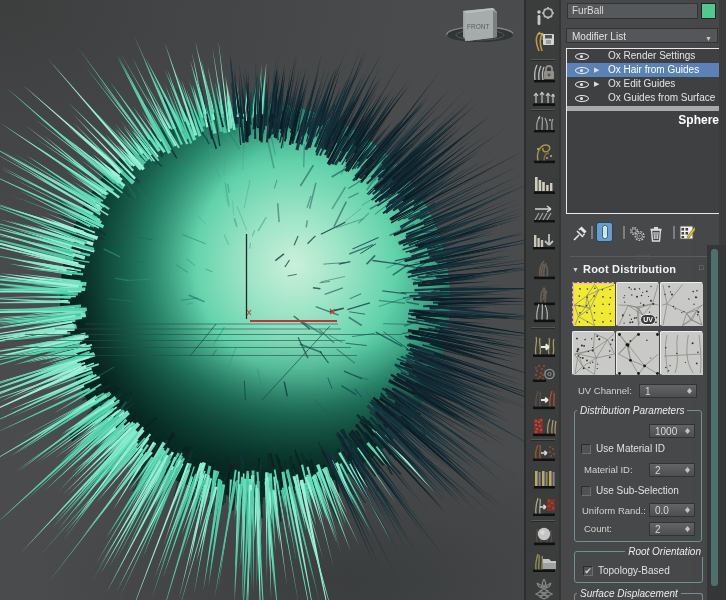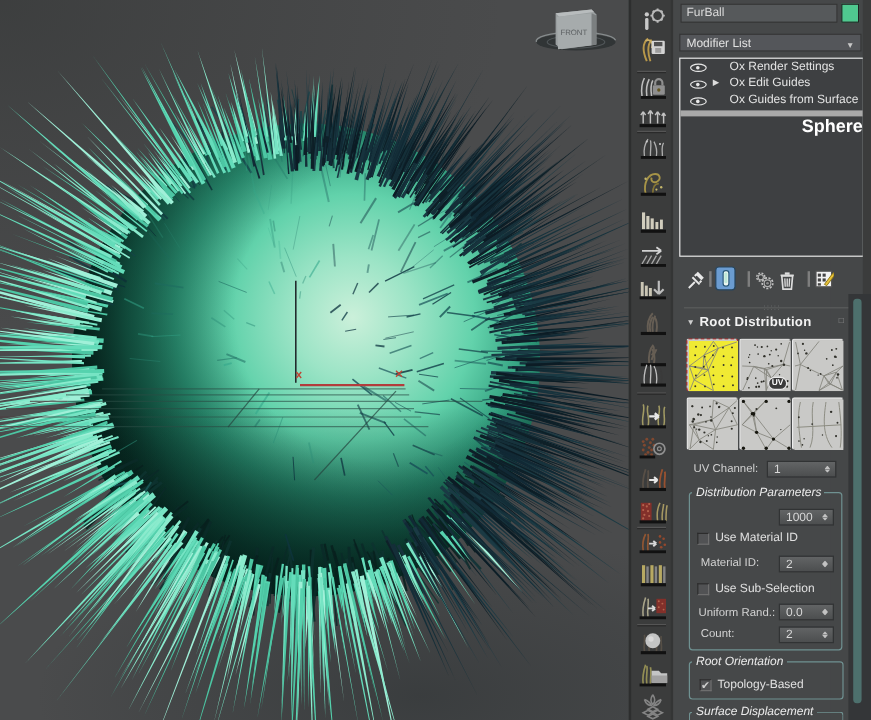--- a/index.html
+++ b/index.html
@@ -18,21 +18,21 @@
   border:1px solid #222; }
 #modlist { position:absolute; left:5px; top:28px; width:152px; height:15px; background:#54565a;
   border:1px solid #333; color:#e2e2e2; font-size:10px; line-height:15px; padding-left:5px; }
 #mlarrow { position:absolute; right:5px; top:2px; font-size:7px; color:#c8c8c8; }
 #upbt { position:absolute; left:159px; top:2px; width:0; height:0; border-left:4px solid transparent;
   border-right:4px solid transparent; border-bottom:5px solid #2e2f30; }
 #stack { position:absolute; left:5px; top:48px; width:154px; height:166px; background:#3e4042;
   border:1px solid #e9e9e9;text-align:right; }
 .srow { position:relative; height:14px; line-height:14px; color:#e4e4e4; font-size:10px; }
 .srow.sel { background:#5a82b4; color:#fff; }
-.srow.bold { font-weight:bold; color:#fff; font-size:15px; padding-left:25px; }
+.srow.bold { font-weight:bold; color:#fff; font-size:12px; padding-left:25px; }
 .sdiv { height:5px; background:#a9a9a9; margin-top:1px; margin-bottom:2px; }
 .eye { position:absolute; left:8px; top:3.5px; width:14px; height:7px; border:1.2px solid #e8e8e8;
   border-radius:50%; }
 .eye::after { content:""; position:absolute; left:4px; top:1px; width:3.2px; height:3.2px;
   background:#e8e8e8; border-radius:50%; }
 .tri { position:absolute; left:27px; top:0; font-size:7px; color:#ddd; }
 .stxt { position:absolute; left:41px; white-space:nowrap; }
 .stxt2 { position:absolute; left:41px; white-space:nowrap; }
 #btnrow { position:absolute; left:0; top:221px; width:160px; height:22px; }
 #b1 { position:absolute; left:10px; top:4px; }
@@ -62,21 +62,21 @@
 .spin { position:absolute; height:14px; background:linear-gradient(#626465,#4c4e4f);
   border:1px solid #313334; color:#d8d8d8; font-size:10px; }
 .spin span { position:absolute; left:5px; top:1px; }
 .spin::after { content:""; position:absolute; right:4px; top:3px; width:5px; height:3px;
   background:#c2c2c2; clip-path:polygon(50% 0, 0 100%, 100% 100%); }
 .spin::before { content:""; position:absolute; right:4px; bottom:3px; width:5px; height:3px;
   background:#c2c2c2; clip-path:polygon(0 0, 100% 0, 50% 100%); }
 .grp { position:absolute; border:1px solid #6f9191; border-radius:3px;font-style:italic; }
 .grp legend { color:#ececec; font-size:10px; padding:0 3px; margin-left:2px; white-space:nowrap; }
 #distgrp { left:13px; top:405px; width:128px; height:137px; }
-#rogrp { left:13px; top:546px; width:129px; height:37px; }
+#rogrp { left:13px; top:546px; width:129px; height:37px;text-align:right; }
 #sdgrp { left:13px; top:588px; width:129px; height:20px; border-bottom:none; }
 .chk { position:absolute; height:12px; }
 .box { position:absolute; left:0; top:0; width:10px; height:10px; background:#515254;
   border:1px solid #2c2c2c; border-bottom-color:#6e6e6e; border-right-color:#6e6e6e;
   color:#cfcfcf; font-size:9px; line-height:9px; text-align:center; }
 .clabel { position:absolute; left:15px; top:-1px; color:#e0e0e0; font-size:10px; white-space:nowrap; }
 #rdark { position:absolute; left:158px; top:0; width:7px; height:245px; background:#3b3c3c; }
 #strack { position:absolute; left:146px; top:245px; width:19px; height:355px; background:#343638; }
 #sthumb { position:absolute; left:150px; top:249px; width:7px; height:337px; background:#4d706d;
   border-radius:3px; }
@@ -2000,20 +2000,25 @@
 <div id="panel">
   <div id="namefld">FurBall</div>
   <div id="swatch"></div>
   <div id="modlist">Modifier List<span id="mlarrow">▼</span></div>
   <div id="upbt"></div>
   <div id="stack">
     <div class="srow">
           <span class="eye"></span>
           <span class="stxt">Ox Render Settings</span>
         </div>
+    <div class="srow sel">
+          <span class="eye"></span>
+          <span class="tri">▶</span>
+          <span class="stxt2">Ox Hair from Guides</span>
+        </div>
     <div class="srow">
           <span class="eye"></span>
           <span class="tri">▶</span>
           <span class="stxt2">Ox Edit Guides</span>
         </div>
     <div class="srow">
           <span class="eye"></span>
           <span class="stxt">Ox Guides from Surface</span>
         </div>
     <div class="sdiv"></div>

